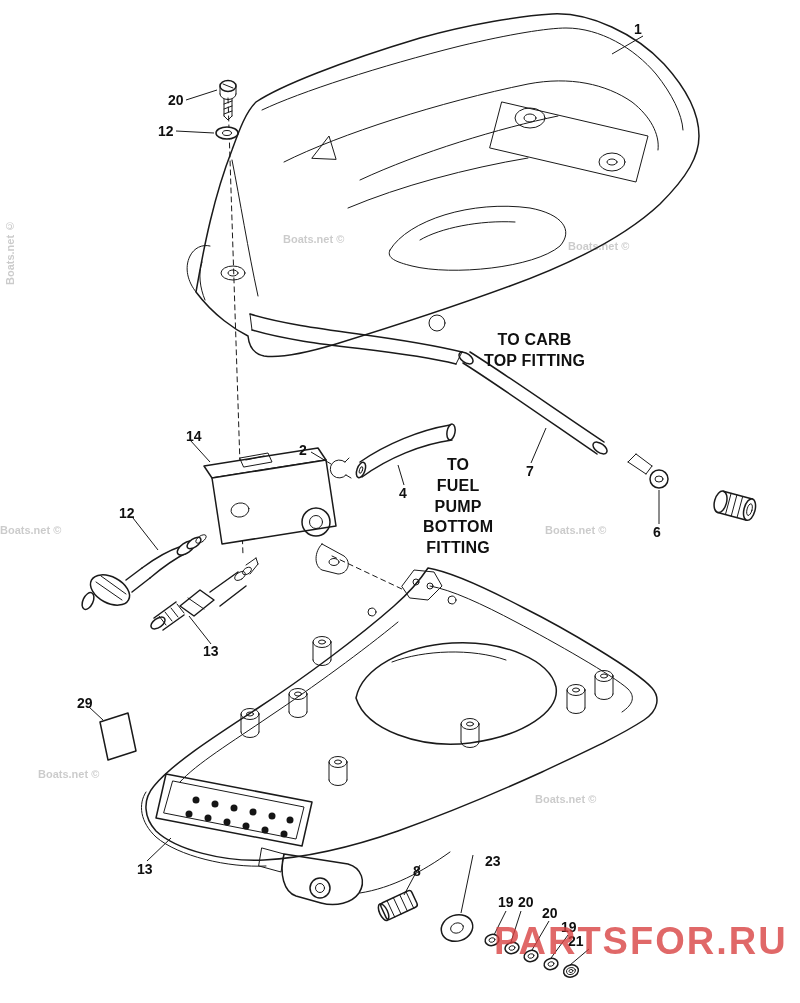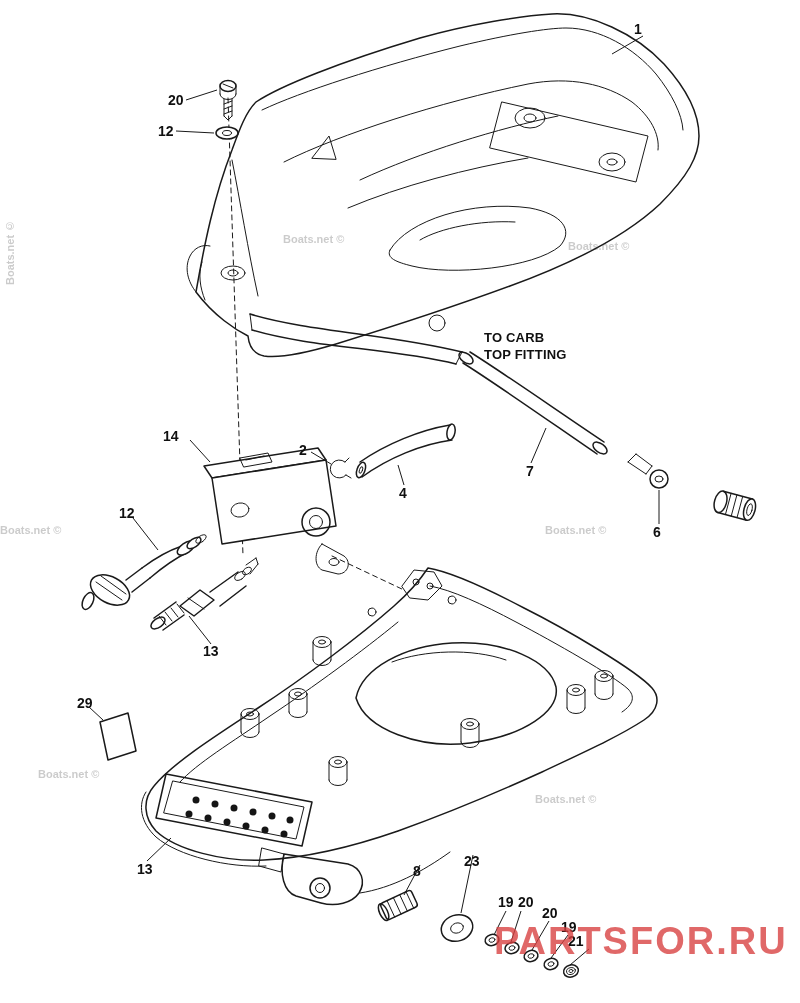--- a/index.html
+++ b/index.html
@@ -9,22 +9,22 @@
   }
   svg.lineart{position:absolute;left:0;top:0;}
   svg.lineart *{vector-effect:non-scaling-stroke;}
   .ln{fill:none;stroke:#1a1a1a;stroke-width:1.5;stroke-linecap:round;stroke-linejoin:round;}
   .thin{stroke-width:1;}
   .fw{fill:#ffffff;}
   .dot{fill:#151515;stroke:none;}
   .dash{stroke-dasharray:5 4;stroke-width:1;}
   .leader{stroke:#1a1a1a;stroke-width:1;fill:none;}
   .callout{position:absolute;font-size:14px;font-weight:bold;color:#101010;line-height:1;}
-  .annotation{position:absolute;font-size:13px;font-weight:bold;color:#101010;
-    white-space:pre-line;line-height:1.3;letter-spacing:.2px;}
+  .annotation{position:absolute;font-size:16px;font-weight:bold;color:#101010;
+    white-space:pre-line;line-height:1.3;letter-spacing:.2px;text-align:center;}
   .wm{position:absolute;font-size:11px;color:rgba(70,70,70,.28);white-space:nowrap;user-select:none;font-weight:bold;}
   .wm-vert{writing-mode:vertical-rl;transform:rotate(180deg);}
   .ru-text{position:absolute;font-size:11px;color:rgba(110,110,110,.8);white-space:nowrap;letter-spacing:.4px;}
   .ru-logo{position:absolute;font-size:38px;font-weight:bold;letter-spacing:2px;
     color:rgba(215,62,62,.78);white-space:nowrap;line-height:1;}
 </style>
 </head>
 <body>
 
 <div class="stage">
@@ -312,39 +312,44 @@
       <line class="leader" x1="521" y1="911" x2="511" y2="942"></line>
       <line class="leader" x1="549" y1="921" x2="532" y2="950"></line>
       <line class="leader" x1="568" y1="935" x2="551" y2="958"></line>
       <line class="leader" x1="589" y1="949" x2="570" y2="965"></line>
     </g>
   </svg>
 
   <div class="callout" style="left:634px;top:22px">1</div>
   <div class="callout" style="left:168px;top:93px">20</div>
   <div class="callout" style="left:158px;top:124px">12</div>
-  <div class="callout" style="left:163px;top:429px">14</div>
+  <div class="callout" style="left:186px;top:429px">14</div>
   <div class="callout" style="left:299px;top:443px">2</div>
   <div class="callout" style="left:399px;top:486px">4</div>
   <div class="callout" style="left:526px;top:464px">7</div>
   <div class="callout" style="left:653px;top:525px">6</div>
   <div class="callout" style="left:119px;top:506px">12</div>
   <div class="callout" style="left:203px;top:644px">13</div>
   <div class="callout" style="left:77px;top:696px">29</div>
   <div class="callout" style="left:137px;top:862px">13</div>
   <div class="callout" style="left:413px;top:864px">8</div>
-  <div class="callout" style="left:464px;top:854px">23</div>
+  <div class="callout" style="left:485px;top:854px">23</div>
   <div class="callout" style="left:498px;top:895px">19</div>
   <div class="callout" style="left:518px;top:895px">20</div>
   <div class="callout" style="left:542px;top:906px">20</div>
   <div class="callout" style="left:561px;top:920px">19</div>
   <div class="callout" style="left:568px;top:934px">21</div>
 
   <div class="annotation" style="left:484px;top:330px">TO CARB
 TOP FITTING</div>
+  <div class="annotation" style="left:423px;top:455px">TO
+FUEL
+PUMP
+BOTTOM
+FITTING</div>
 
   <div class="wm wm-vert" style="left:4px;top:190px;height:95px">Boats.net ©</div>
   <div class="wm" style="left:283px;top:233px">Boats.net ©</div>
   <div class="wm" style="left:568px;top:240px">Boats.net ©</div>
   <div class="wm" style="left:0px;top:524px">Boats.net ©</div>
   <div class="wm" style="left:545px;top:524px">Boats.net ©</div>
   <div class="wm" style="left:38px;top:768px">Boats.net ©</div>
   <div class="wm" style="left:535px;top:793px">Boats.net ©</div>
 
   <div class="ru-logo" style="left:494px;top:922px">PARTSFOR.RU</div>

